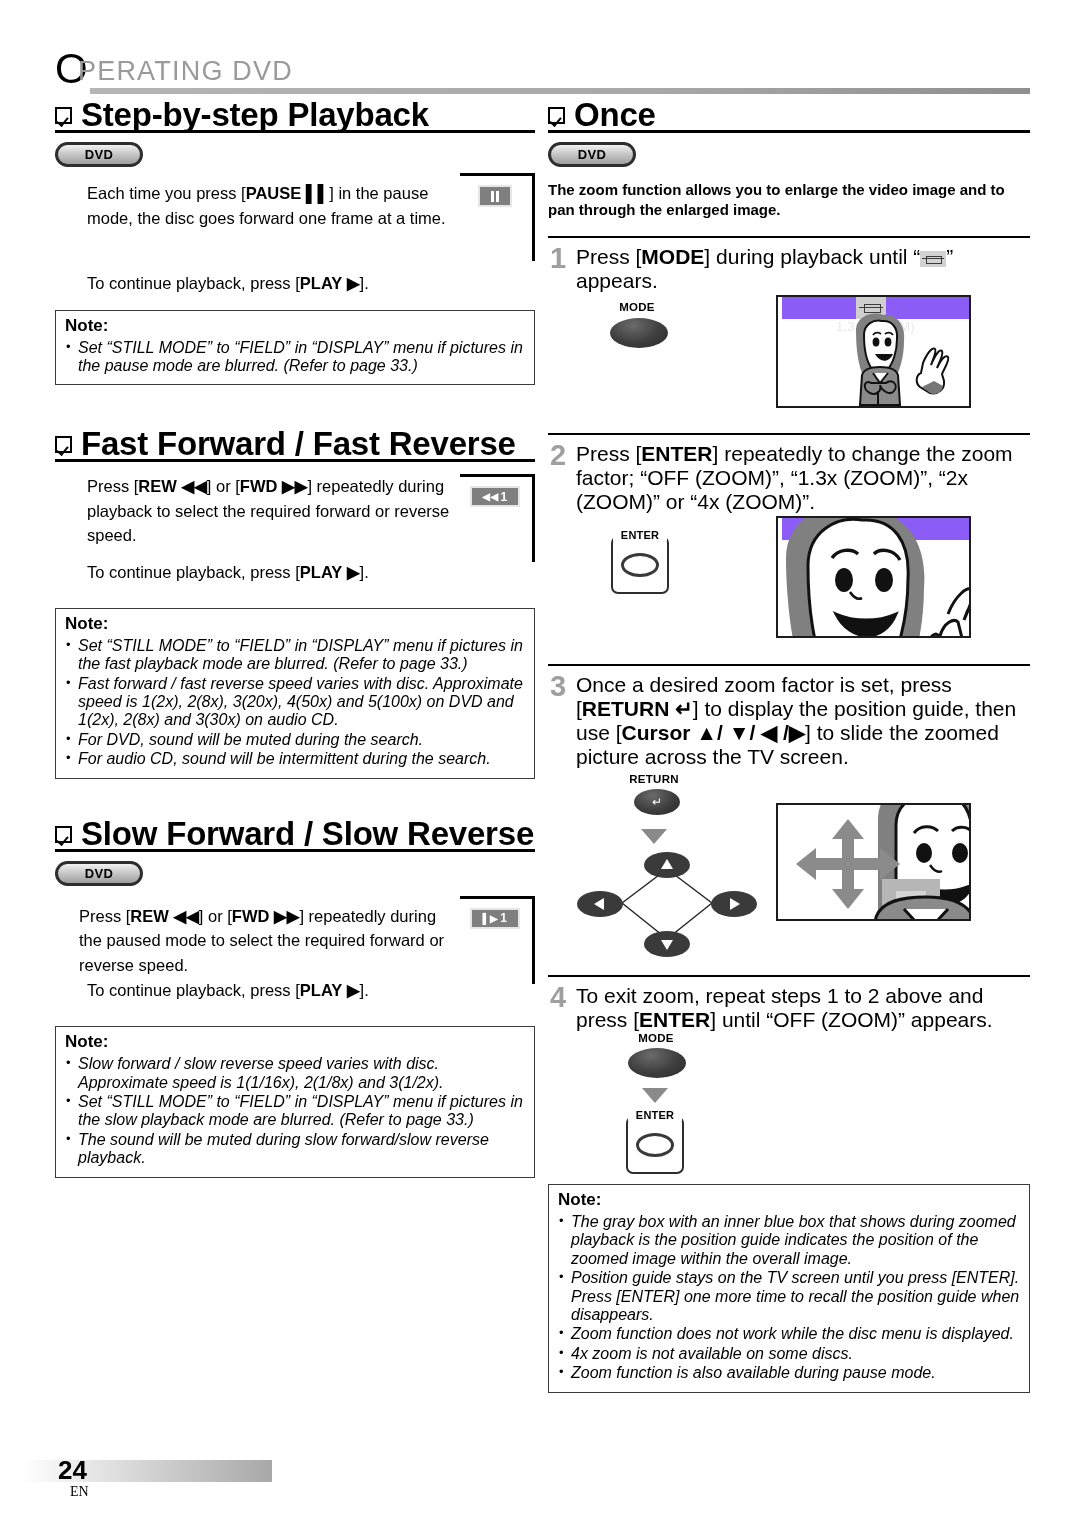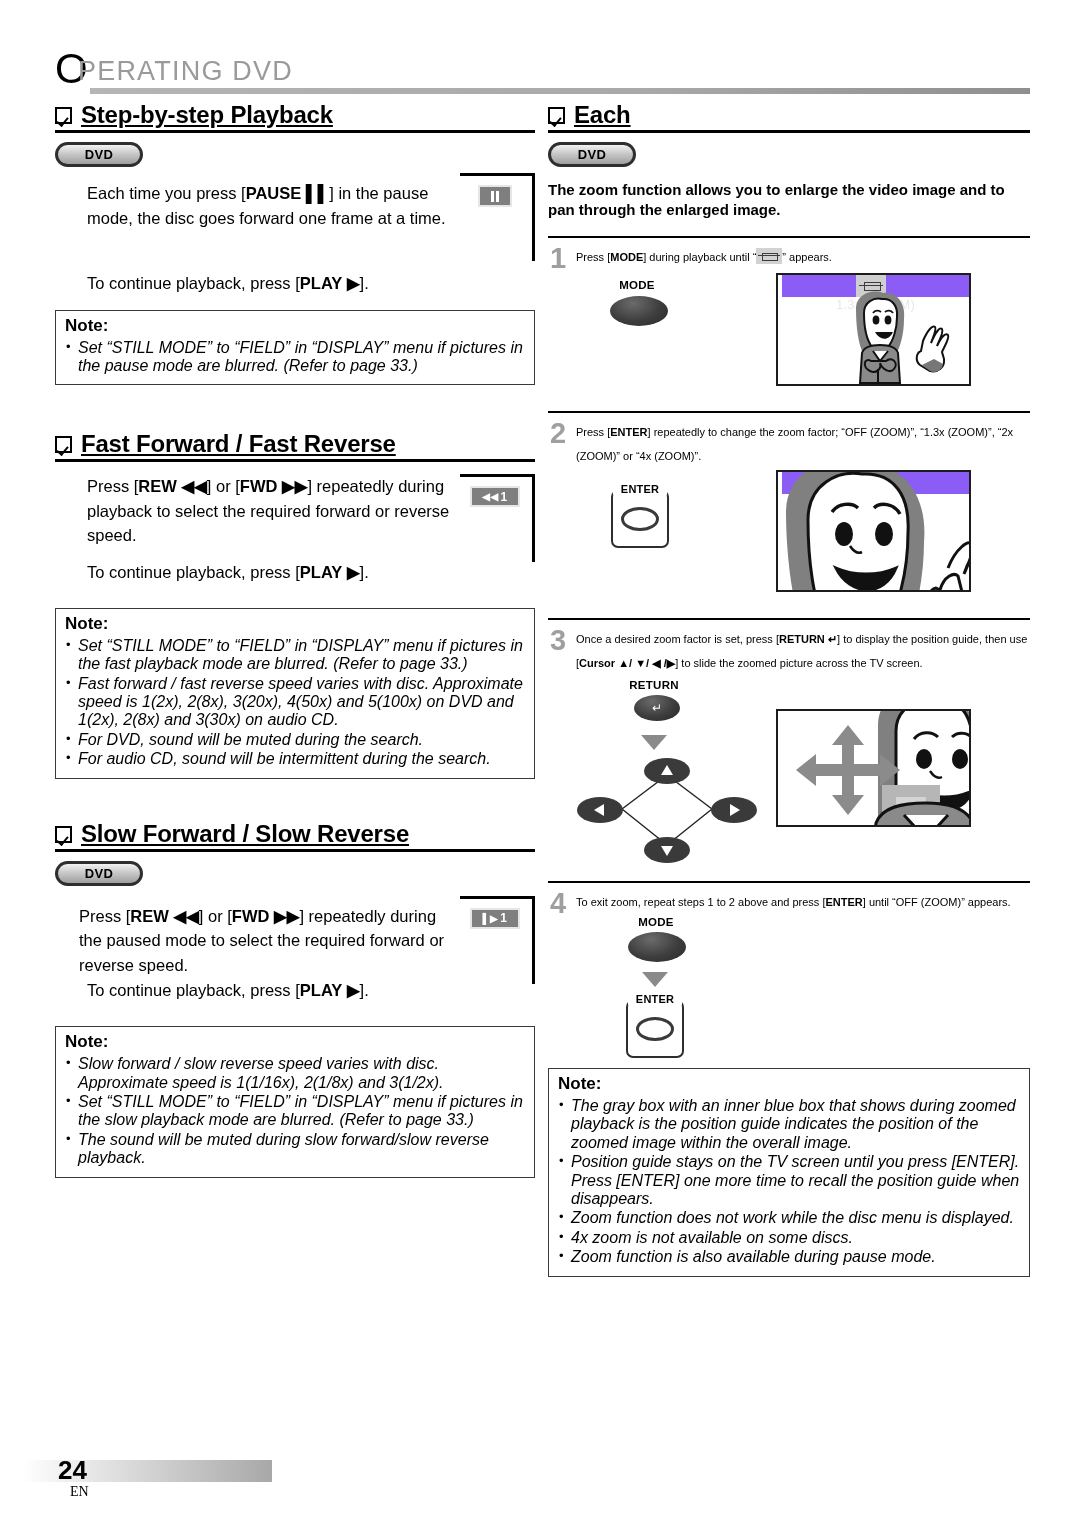--- a/index.html
+++ b/index.html
@@ -41,21 +41,21 @@
   }
   .sec-title .cbx {
     width:17px; height:17px; border:2px solid #000; position:relative;
     margin-bottom:5px; flex:0 0 auto;
   }
   .sec-title .cbx::after {
     content:""; position:absolute; left:2px; top:6px;
     width:5px; height:9px; border-right:2px solid #000; border-bottom:2px solid #000;
     transform:rotate(40deg);
   }
-  .sec-title .t { font-size:24px; font-weight:bold; line-height:29px; letter-spacing:-0.2px;text-decoration:underline; }
+  .sec-title .t { font-size:33px; font-weight:bold; line-height:29px; letter-spacing:-0.2px; }
 
   
   .dvd-pill {
     margin-top:9px; width:88px; height:25px; border-radius:13px;
     border:3px solid #2e2e2e;
     background:linear-gradient(to bottom,#f2f2f2 0%, #c9c9c9 45%, #9e9e9e 100%);
     display:flex; align-items:center; justify-content:center;
     font-size:13px; font-weight:bold; color:#000; letter-spacing:.4px;
   }
 
@@ -91,21 +91,21 @@
   }
   .pbar { display:inline-block; width:3px; height:11px; background:#fff; }
 
   
   .step-rule { border-top:2.6px solid #000; margin-top:16px; }
   .step { display:flex; gap:8px; margin-top:7px; }
   .step .num {
     font-size:29px; font-weight:bold; color:#9f9f9f; line-height:26px;
     flex:0 0 auto; width:20px; text-align:center;
   }
-  .step .stxt { font-size:11px; line-height:24px; }
+  .step .stxt { font-size:21px; line-height:24px; }
 
   .intro { font-size:15px; font-weight:bold; line-height:20px; margin-top:13px; }
 
   
   .zglyph {
     display:inline-block; vertical-align:-3px;
     width:26px; height:16px; background:#d2d2d2; position:relative;
   }
   .zglyph::before {
     content:""; position:absolute; left:6px; top:5px; width:14px; height:6px;
@@ -279,21 +279,21 @@
       <li>Set “STILL MODE”  to “FIELD” in “DISPLAY” menu if pictures in the slow playback mode are blurred. (Refer to page 33.)</li>
       <li>The sound will be muted during slow forward/slow reverse playback.</li>
     </ul>
   </div>
 </div>
 
 <div class="col-right">
 
   <div class="sec-title">
     <span class="cbx"></span>
-    <span class="t">Each</span>
+    <span class="t">Once</span>
   </div>
   <div class="dvd-pill">DVD</div>
 
   <div class="intro">The zoom function allows you to enlarge the video image and to pan through the enlarged image.</div>
 
   <div class="step-rule"></div>
   <div class="step">
     <div class="num">1</div>
     <div class="stxt">
       <span>Press [</span><span class="b">MODE</span><span>] during playback until “</span><span class="zglyph"></span><span>” appears.</span>

